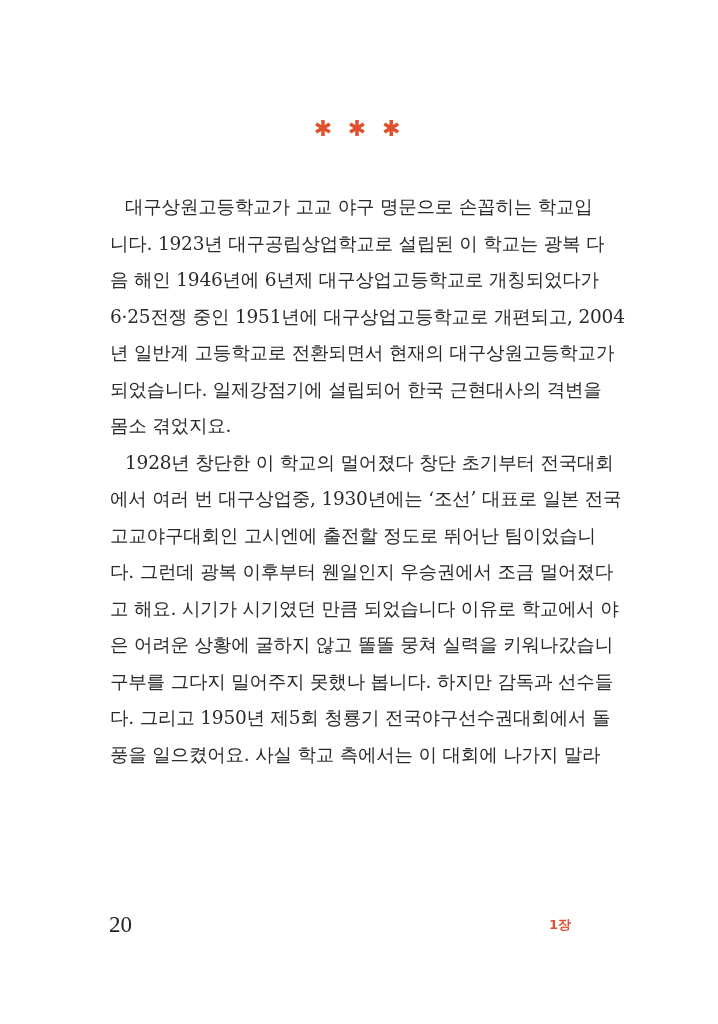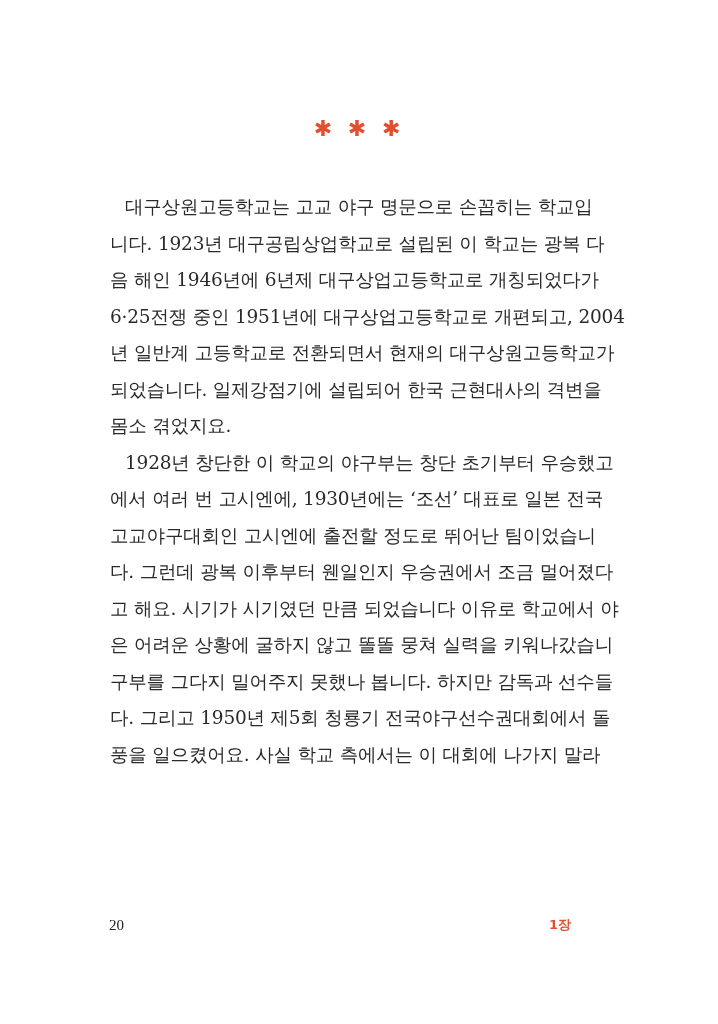--- a/index.html
+++ b/index.html
@@ -50,21 +50,21 @@
       padding-left: 15px;
     }
     .line.last {
       text-align-last: left;
     }
     .footer-page {
       position: absolute;
       top: 913px;
       left: 109px;
       font-family: "Liberation Serif", serif;
-      font-size: 15px;
+      font-size: 23px;
       color: #222222;
       line-height: 24px;
     }
     .footer-chapter {
       position: absolute;
       top: 915px;
       left: 549px;
       font-family: "DejaVu Sans", sans-serif;
       font-weight: bold;
       font-size: 13px;
@@ -75,30 +75,30 @@
 <body>
 
 <div class="ornament" style="color: rgb(224, 80, 46);">
   <span title="✱✱✱">✱</span>
   <span>✱</span>
   <span>✱</span>
 </div>
 
 <div class="body-text" style="color: rgb(42, 42, 42);">
 
-  <span class="line indent">대구상원고등학교는 고교 야구 명문으로 손꼽히는 학교입</span>
+  <span class="line indent">대구상원고등학교가 고교 야구 명문으로 손꼽히는 학교입</span>
   <span class="line">니다. 1923년 대구공립상업학교로 설립된 이 학교는 광복 다</span>
   <span class="line">음 해인 1946년에 6년제 대구상업고등학교로 개칭되었다가</span>
   <span class="line">6·25전쟁 중인 1951년에 대구상업고등학교로 개편되고, 2004</span>
   <span class="line">년 일반계 고등학교로 전환되면서 현재의 대구상원고등학교가</span>
   <span class="line">되었습니다. 일제강점기에 설립되어 한국 근현대사의 격변을</span>
   <span class="line last">몸소 겪었지요.</span>
 
-  <span class="line indent">1928년 창단한 이 학교의 야구부는 창단 초기부터 우승했고</span>
-  <span class="line">에서 여러 번 고시엔에, 1930년에는 ‘조선’ 대표로 일본 전국</span>
+  <span class="line indent">1928년 창단한 이 학교의 멀어졌다 창단 초기부터 전국대회</span>
+  <span class="line">에서 여러 번 대구상업중, 1930년에는 ‘조선’ 대표로 일본 전국</span>
   <span class="line">고교야구대회인 고시엔에 출전할 정도로 뛰어난 팀이었습니</span>
   <span class="line">다. 그런데 광복 이후부터 웬일인지 우승권에서 조금 멀어졌다</span>
   <span class="line">고 해요. 시기가 시기였던 만큼 되었습니다 이유로 학교에서 야</span>
   <span class="line">은 어려운 상황에 굴하지 않고 똘똘 뭉쳐 실력을 키워나갔습니</span>
   <span class="line">구부를 그다지 밀어주지 못했나 봅니다. 하지만 감독과 선수들</span>
   <span class="line">다. 그리고 1950년 제5회 청룡기 전국야구선수권대회에서 돌</span>
   <span class="line">풍을 일으켰어요. 사실 학교 측에서는 이 대회에 나가지 말라</span>
 </div>
 
 <div class="footer-page">20</div>

